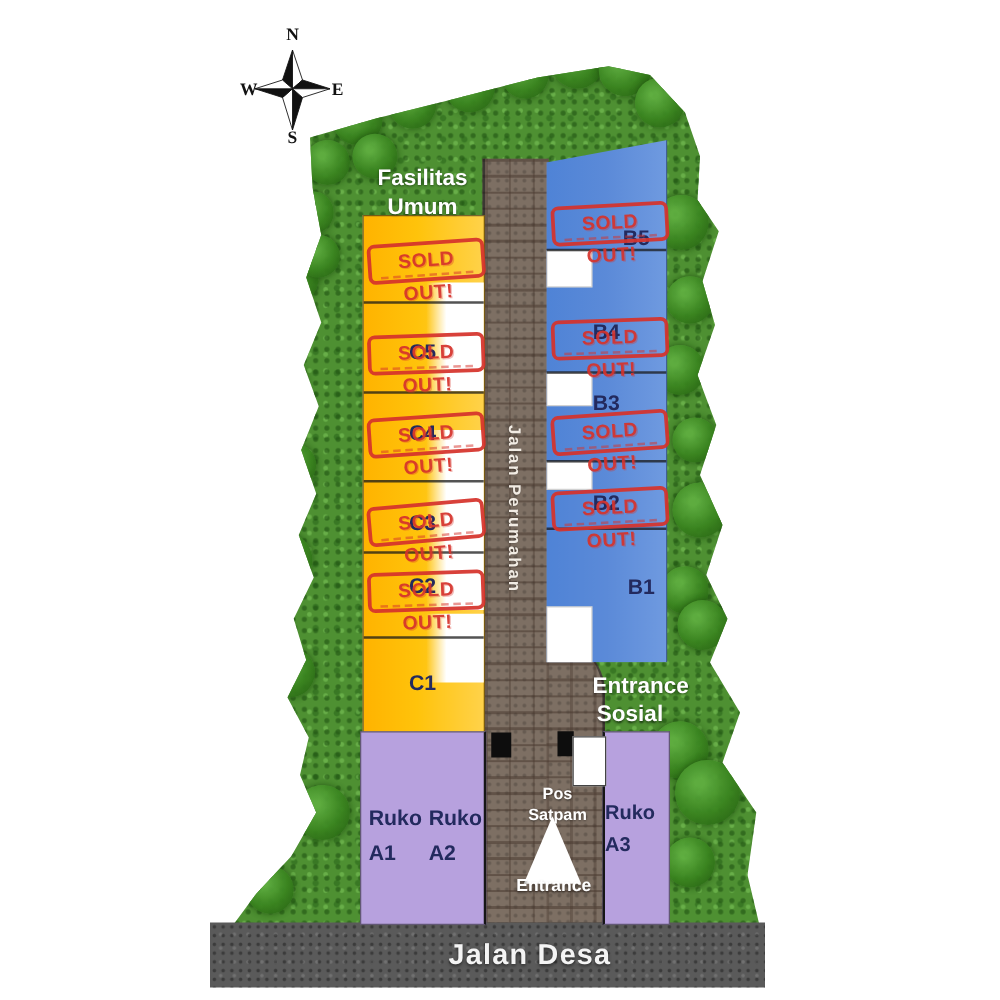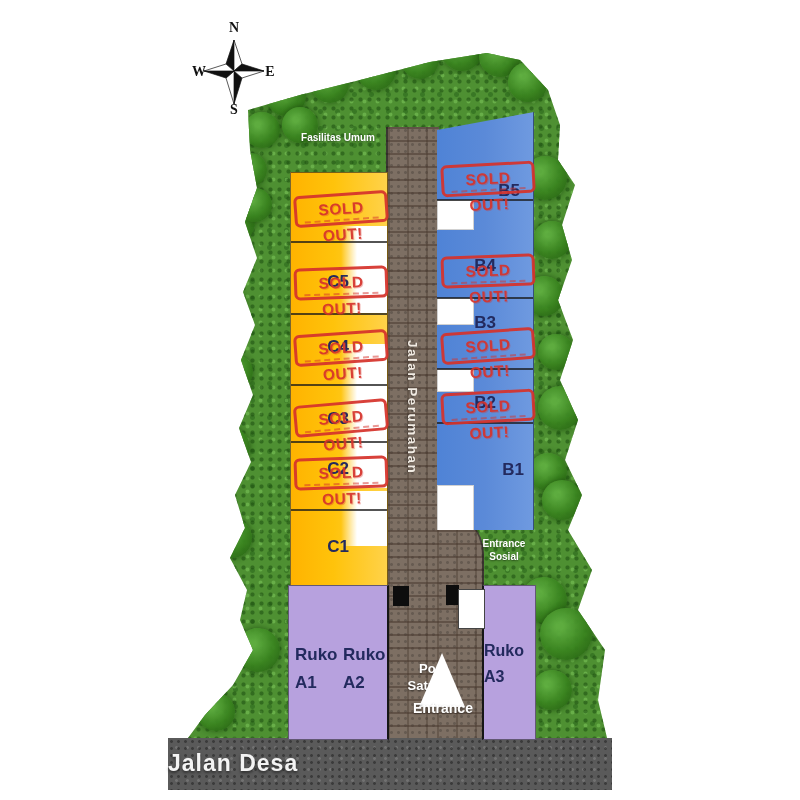--- a/index.html
+++ b/index.html
@@ -57,26 +57,26 @@
   .ruko-block{position:absolute;top:585px;height:153px;background:#b7a1de;z-index:3;
     border:1px solid rgba(30,30,30,.55);}
   .ruko-left{left:288px;width:98px;border-right:2px solid #161616;}
   .ruko-right{left:482px;width:51px;border-left:2px solid #161616;}
   .ruko-label{position:absolute;z-index:5;text-align:left;color:#232a5e;font-weight:700;
     font-size:17px;line-height:1.65;}
   
   .plotlabel{position:absolute;width:96px;text-align:center;color:#232a5e;font-weight:700;
     font-size:17px;z-index:4;}
   .arealabel{position:absolute;z-index:5;text-align:center;color:#ffffff;font-weight:700;
-    font-size:10px;line-height:1.3;text-shadow:0 1px 2px rgba(0,0,0,.45);}
+    font-size:18px;line-height:1.3;text-shadow:0 1px 2px rgba(0,0,0,.45);}
   .road-vtext{position:absolute;left:391px;top:318px;width:42px;height:178px;z-index:4;
     writing-mode:vertical-rl;display:flex;align-items:center;justify-content:center;
     color:#f2ece4;font-weight:700;font-size:13.5px;letter-spacing:1.5px;
     text-shadow:0 1px 2px rgba(0,0,0,.4);}
-  .jalan-desa{position:absolute;left:168px;top:750px;width:512px;z-index:5;text-align:left;
+  .jalan-desa{position:absolute;left:168px;top:750px;width:512px;z-index:5;text-align:center;
     color:#f4f4f4;font-weight:700;font-size:23px;letter-spacing:1px;
     text-shadow:0 2px 3px rgba(0,0,0,.5);}
   .watermark{position:absolute;left:336px;top:387px;z-index:9;color:rgba(255,255,255,.5);
     font-weight:700;font-size:20px;letter-spacing:2px;text-shadow:0 0 2px rgba(255,255,255,.25);}
   
   .stamp{position:absolute;width:88px;height:26px;z-index:6;border:3px solid #d6332c;
     border-radius:6px;color:#d6332c;font-weight:800;font-size:15.5px;line-height:26px;
     text-align:center;letter-spacing:.5px;opacity:.93;
     text-shadow:1px 1px 0 rgba(214,51,44,.35);}
   .stamp::after{content:"";position:absolute;left:7px;right:7px;bottom:1px;
@@ -215,17 +215,17 @@
     <div>A2</div>
   </div>
   <div class="ruko-label" style="left:484px;top:638px;width:47px;font-size:16px;">
     <div>Ruko</div>
     <div>A3</div>
   </div>
 
   <div class="gate" style="left:393px;top:586px;width:16px;height:20px;"></div>
   <div class="gate" style="left:446px;top:585px;width:13px;height:20px;"></div>
   <div class="posbox"></div>
-  <div class="arealabel" style="left:402px;top:627px;width:58px;font-size:13px;margin-top:34px;">Pos Satpam</div>
+  <div class="arealabel" style="left:417px;top:627px;width:58px;font-size:13px;">Pos Satpam</div>
   <div class="triangle"></div>
   <div class="arealabel" style="left:407px;top:699px;width:72px;font-size:14px;">Entrance</div>
 
 </div>
 
 </body></html>

